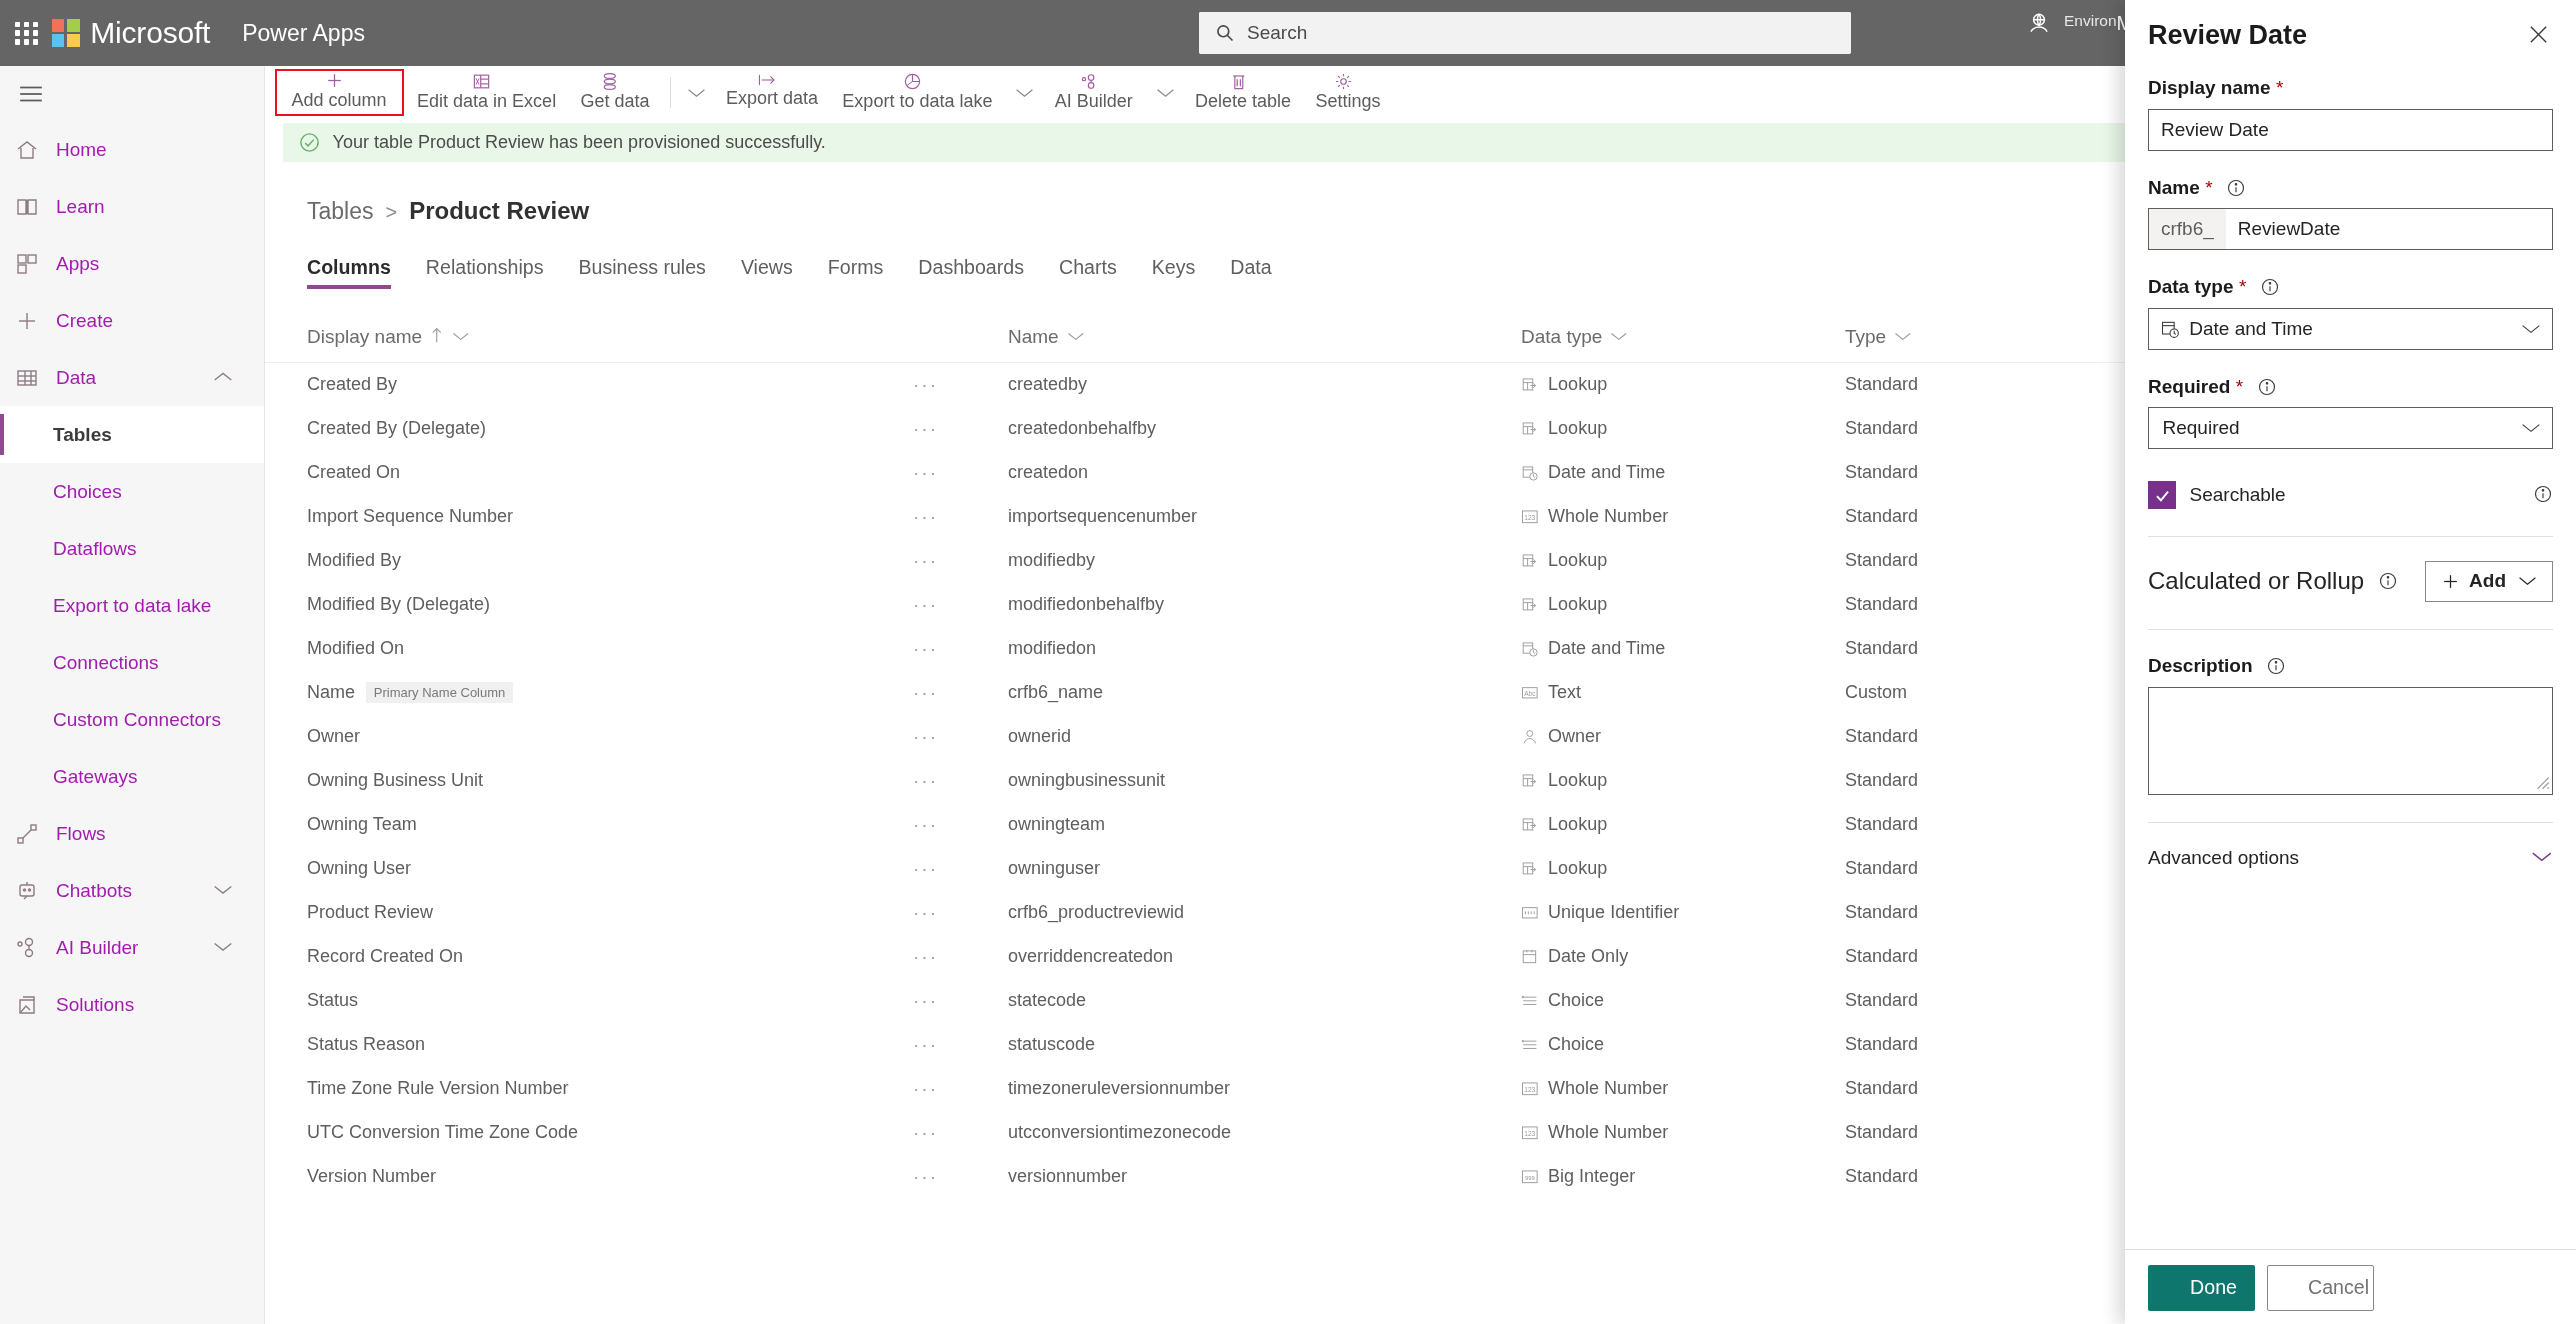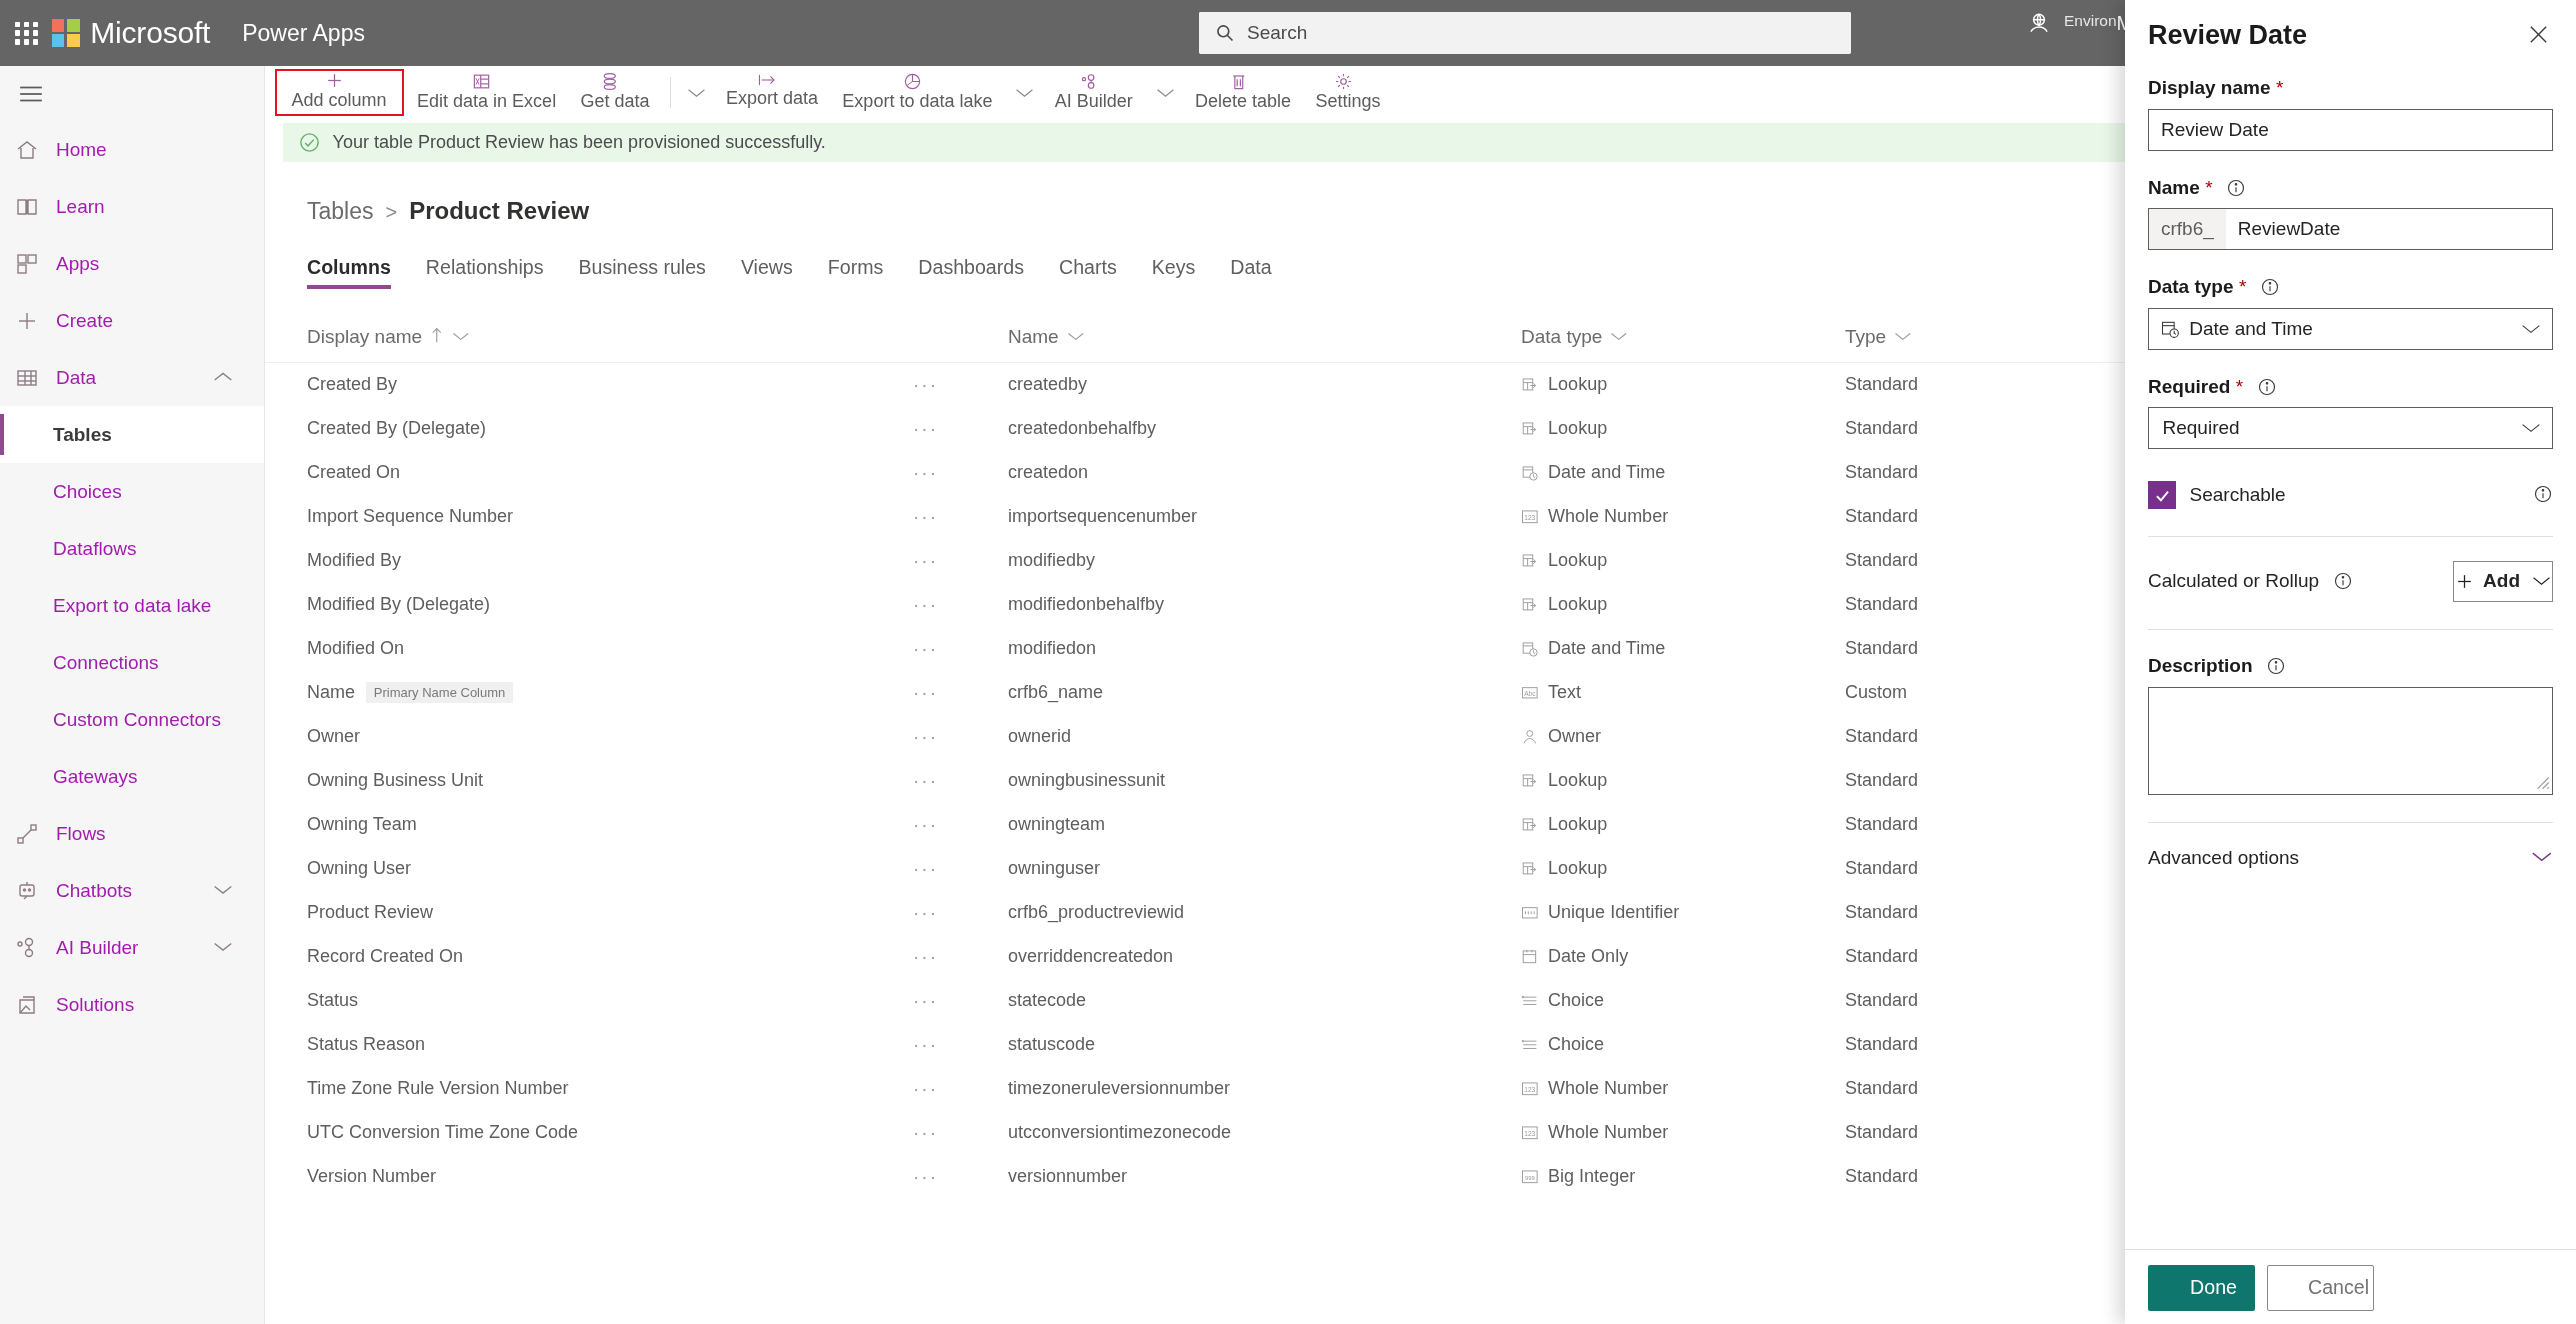--- a/index.html
+++ b/index.html
@@ -143,25 +143,25 @@
   #searchable-row { display:flex; align-items:center; margin-top:32px; }
   #searchable-box {
     width:28px; height:28px; background:#77318a; display:flex; align-items:center; justify-content:center;
     cursor:pointer; flex:0 0 28px;
   }
   #searchable-label { font-size:19px; color:#252423; margin-left:13.5px; flex:1; }
 
   .hr { height:0.7px; background:#e1dfdd; margin:27px 0 0 0; }
 
   #calc-row { display:flex; align-items:center; margin-top:24px; }
-  #calc-label { font-size:19px; color:#252423;text-align:center; }
+  #calc-label { font-size:24px; color:#252423;text-align:center; }
   #calc-row .infoi { margin-left:13.5px; display:flex; }
   #add-btn {
     margin-left:auto; border:0.7px solid #8a8886; height:41px; display:flex; align-items:center;
-    padding:0 1px; cursor:pointer;
+    padding:0 15px; cursor:pointer;
   }
   #add-btn .plus { display:flex; margin-right:9.5px; }
   #add-btn .atxt { font-size:19px; color:#252423; font-weight:bold; }
   #add-btn .achev { display:flex; margin-left:12px; }
 
   #desc-area {
     margin-top:9.5px; height:108px; border:0.7px solid #605e5c; background:#fff; position:relative;
     cursor:text;
   }
   #desc-grip { position:absolute; right:2px; bottom:2px; }

